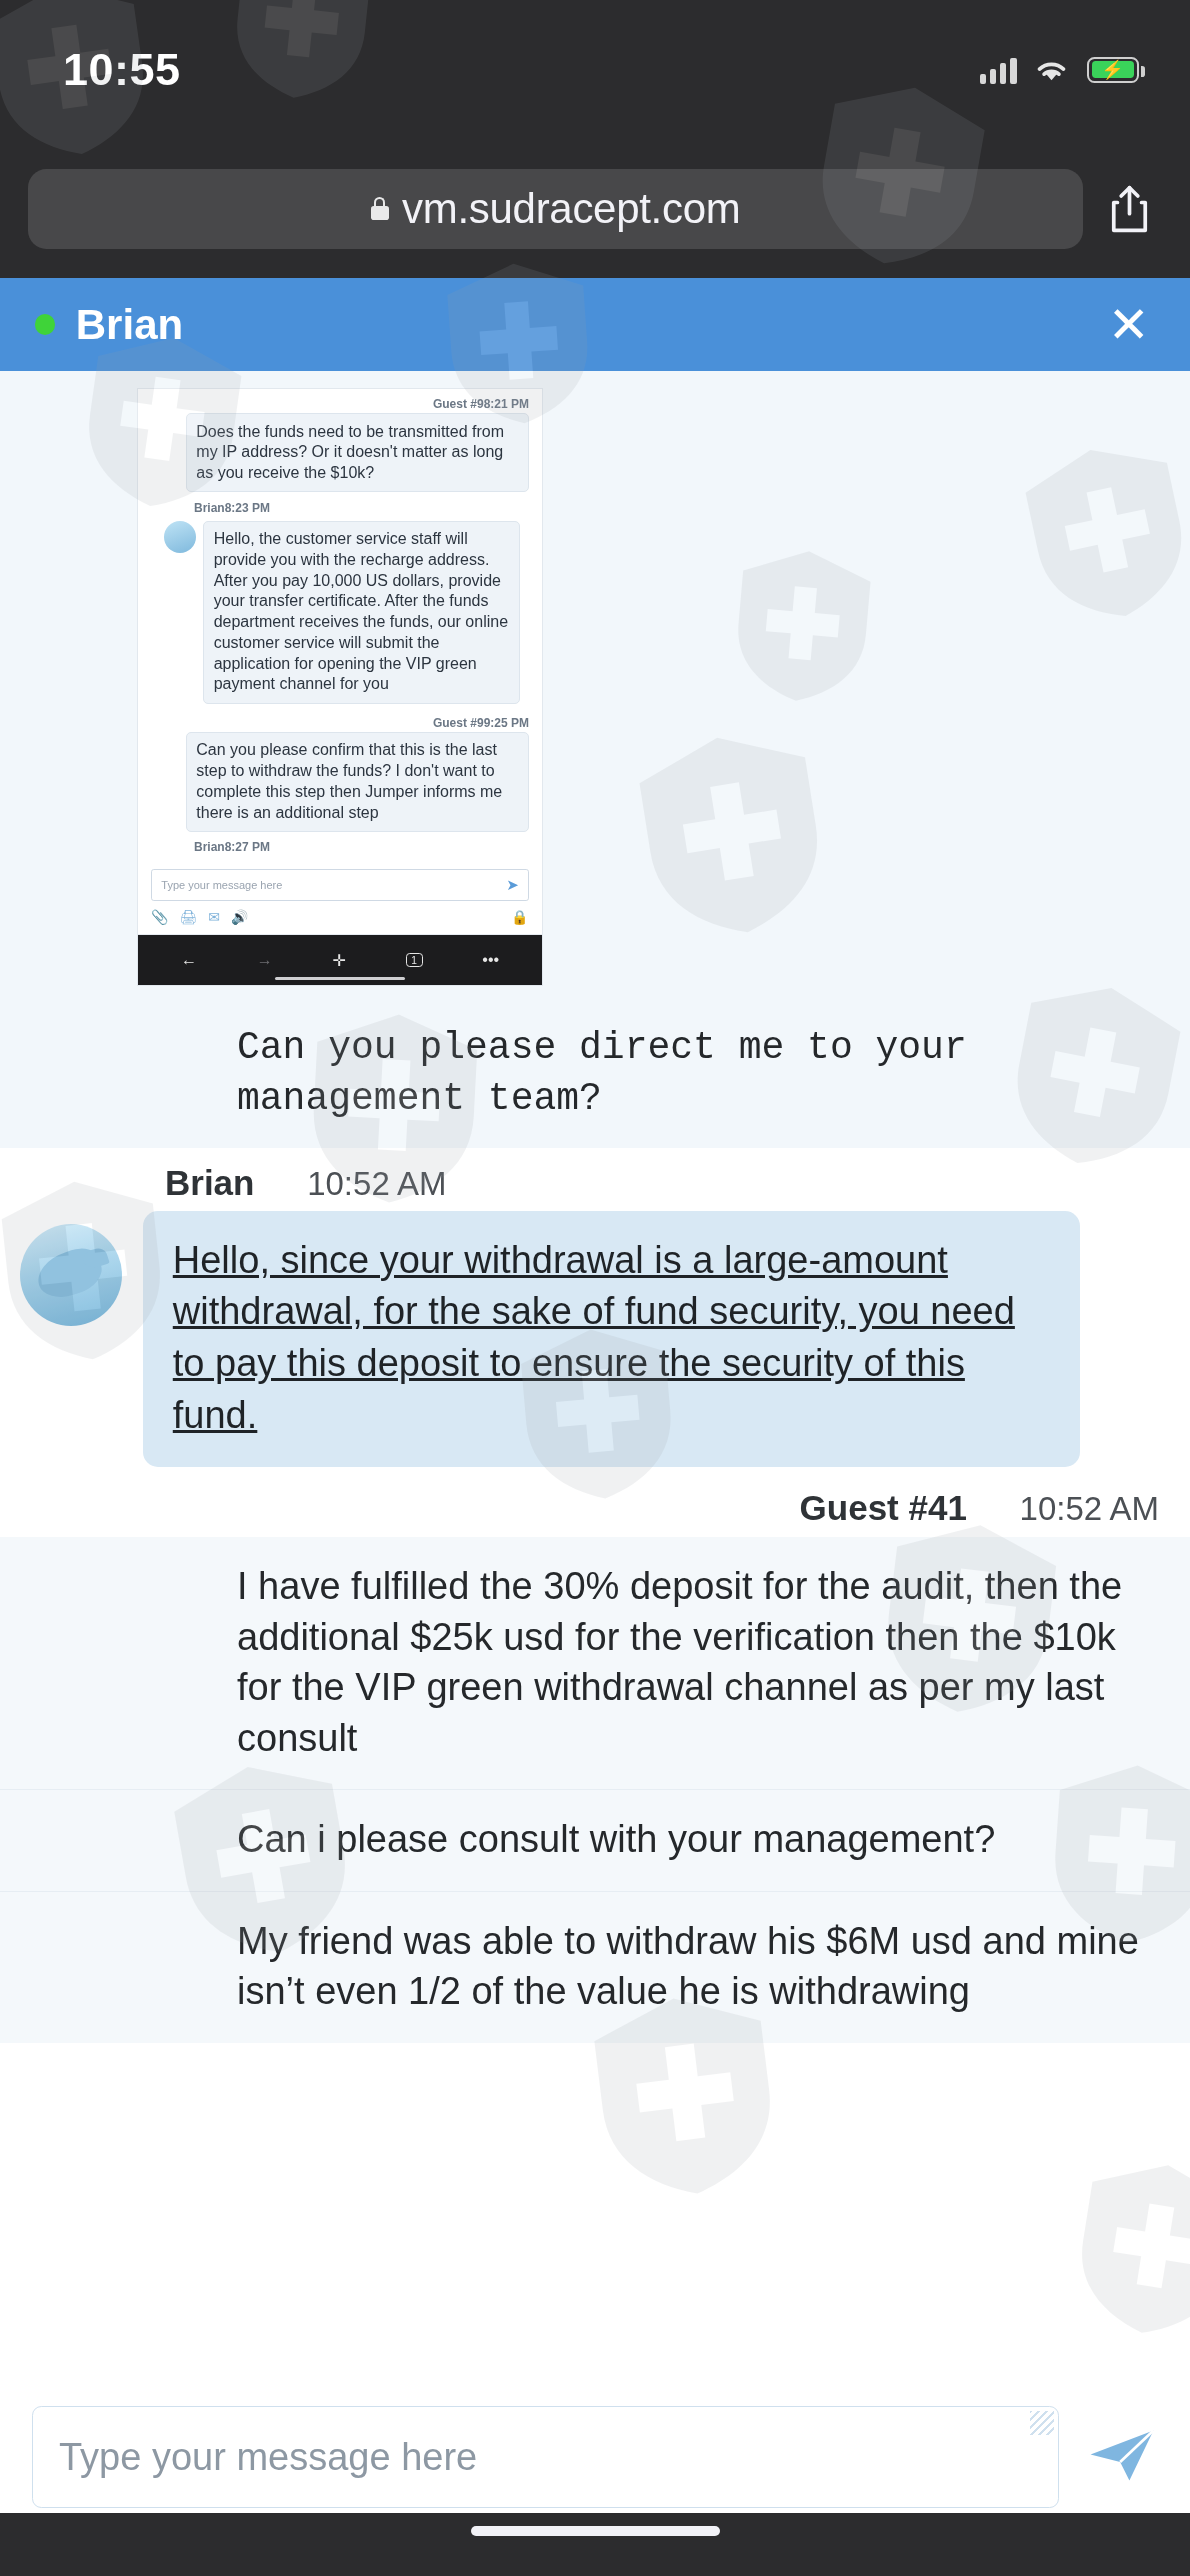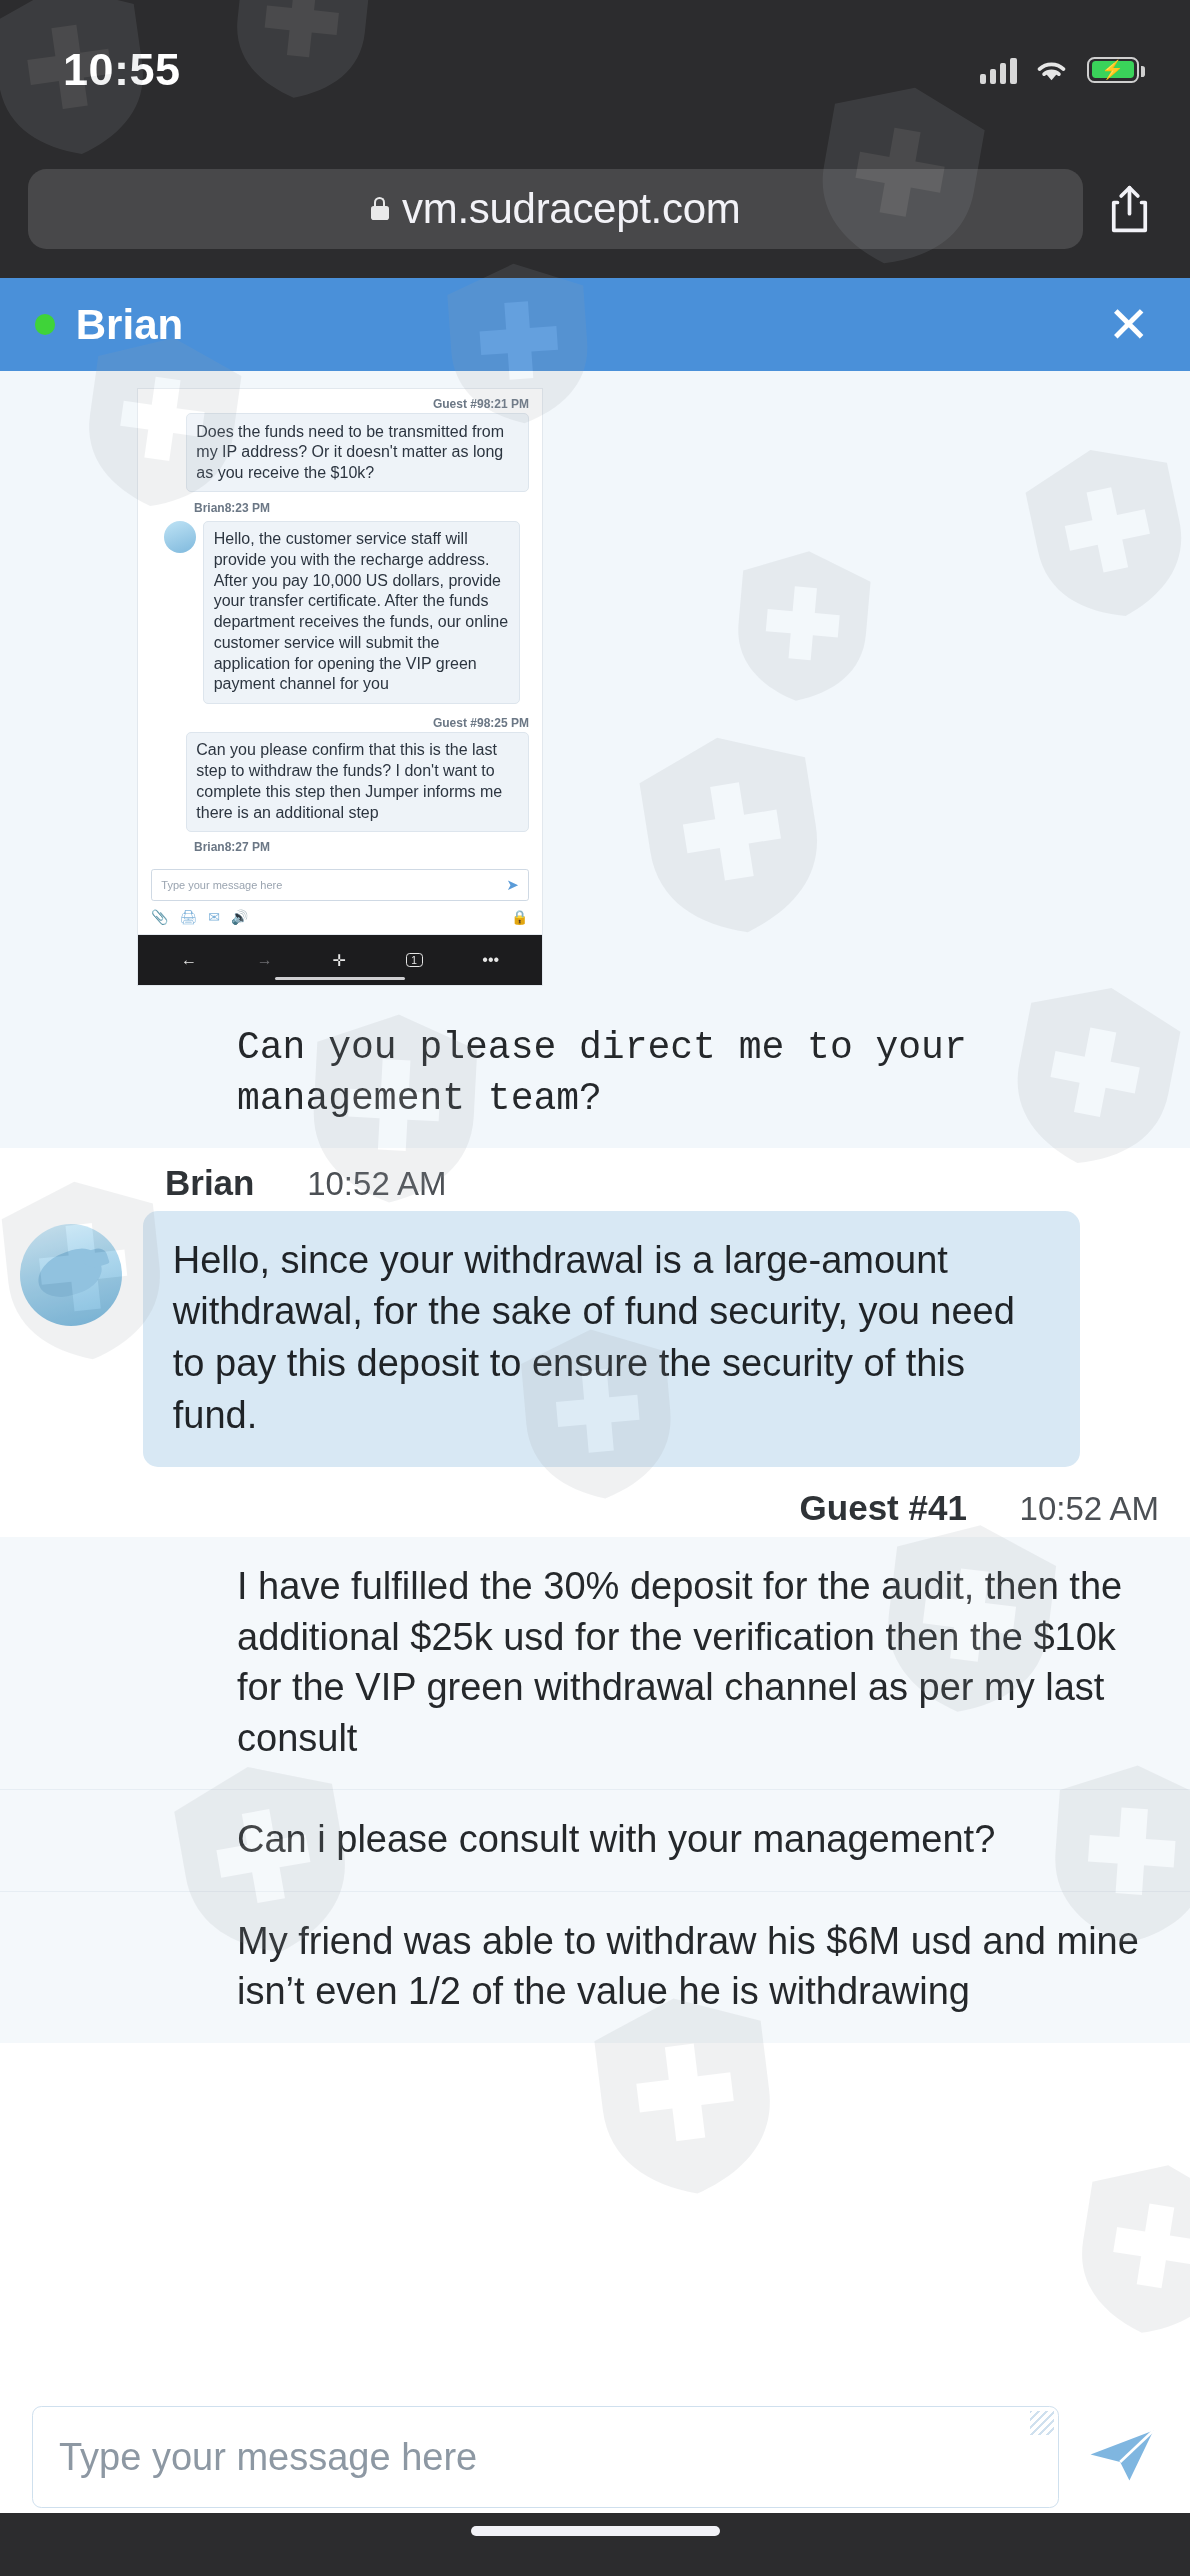--- a/index.html
+++ b/index.html
@@ -192,20 +192,21 @@
   .avatar .dolphin:after {
     content:""; position:absolute; right:-9.3px; top:5.6px; width:24px; height:18.5px;
     background:#7fb8da; border-radius: 50% 50% 10% 60%;
   }
   .brian-bubble {
     background: #d8e8f4;
     border-radius: 15px;
     padding: 24px 30px 26px 30px;
     font-size: 38px; line-height: 1.36; color: #1f2327;
     max-width: 937px;
+    text-decoration: underline;
   }
 
   .guest-panel { background: #f4f8fb; }
   .guest-panel .para {
     padding: 24px 32px 26px 237px;
     font-size: 38px; line-height: 1.33; color: #25282b;
     border-top: 0.9px solid #e6edf3;
   }
   .guest-panel .para.first { border-top: none; }
 
@@ -303,21 +304,21 @@
 
         <div class="n-left">
           <span class="n-meta">Brian</span><span class="n-meta t">8:23 PM</span>
         </div>
         <div class="n-row">
           <div class="n-avatar"></div>
           <div class="n-bubble" style="margin-right:13px;">Hello, the customer service staff will provide you with the recharge address. After you pay 10,000 US dollars, provide your transfer certificate. After the funds department receives the funds, our online customer service will submit the application for opening the VIP green payment channel for you</div>
         </div>
 
         <div class="n-right">
-          <span class="n-meta">Guest #9</span><span class="n-meta t">8:25 PM</span>
+          <span class="n-meta">Guest #9</span><span class="n-meta t">9:25 PM</span>
         </div>
         <div class="n-bubble right">Can you please confirm that this is the last step to withdraw the funds? I don't want to complete this step then Jumper informs me there is an additional step</div>
 
         <div class="n-left">
           <span class="n-meta">Brian</span><span class="n-meta t">8:27 PM</span>
         </div>
 
         <div class="n-input">
           <span>Type your message here</span>
           <span class="n-send">➤</span>

